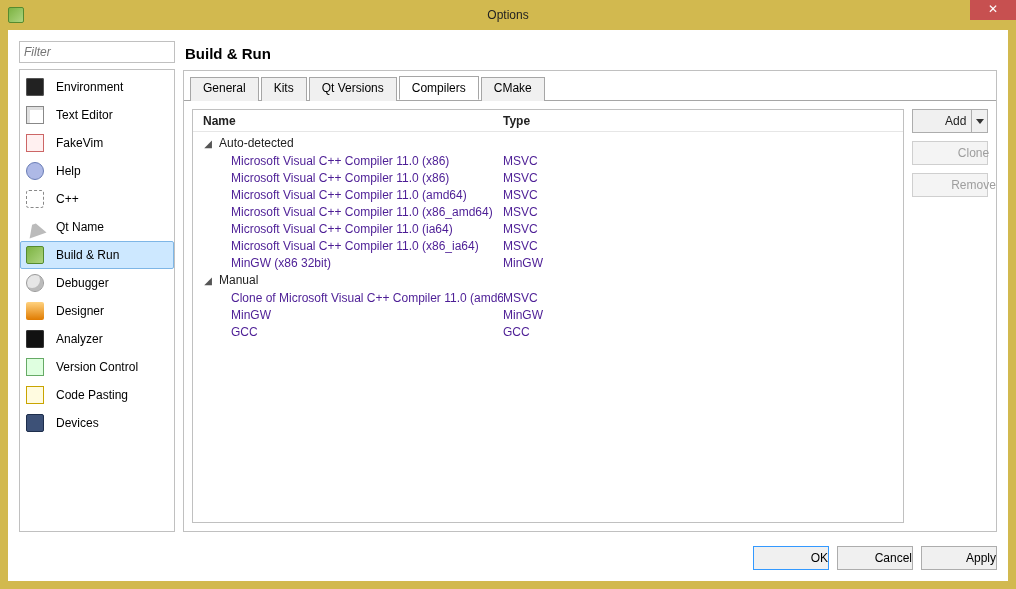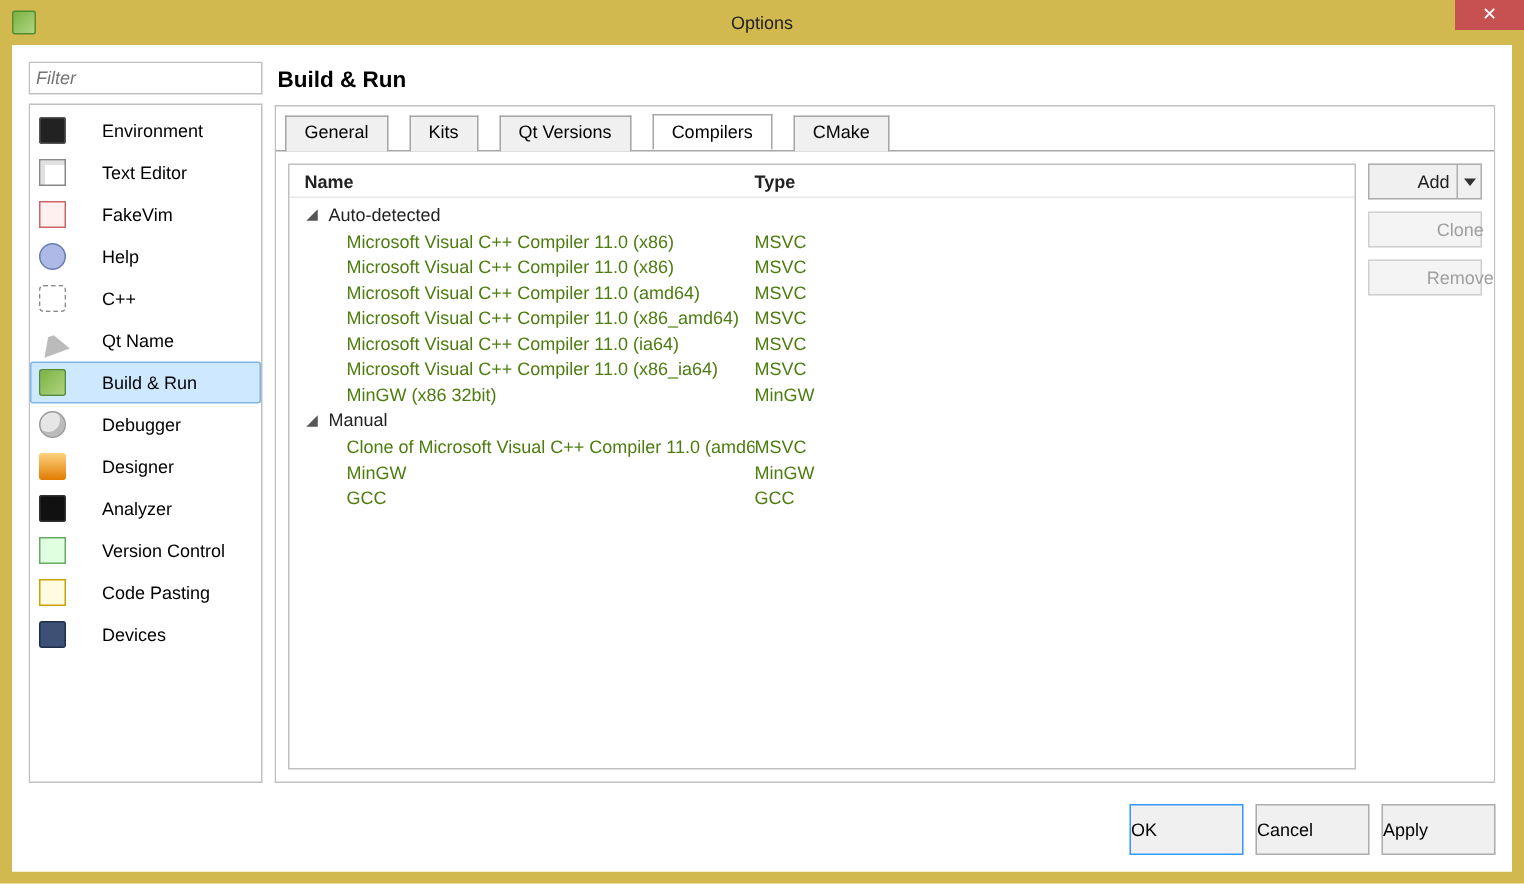--- a/index.html
+++ b/index.html
@@ -14,21 +14,21 @@
   .close-btn { width:46px; height:22px; background:#c75050; color:#fff; display:flex; align-items:center; justify-content:center; font-size:14px; margin-top:-2px; }
 
   
   .frame { flex:1; background:#fff; margin:0 8px 8px 8px; display:flex; flex-direction:column; padding:10px; gap:8px; border:1px solid #fff; }
   .work { flex:1; display:flex; gap:8px; overflow:hidden; }
 
   
   .sidebar { width:156px; display:flex; flex-direction:column; }
   .filter { height:22px; border:1px solid #c0c0c0; padding:0 4px; color:#555; background:#fff; font-style:italic; }
   .catlist { border:1px solid #c0c0c0; flex:1; margin-top:6px; padding:3px 0; overflow:auto; }
-  .cat { display:flex; align-items:center; height:28px; padding:0 6px 0 6px; gap:24px; cursor:default; }
+  .cat { display:flex; align-items:center; height:28px; padding:0 6px 0 6px; gap:12px; cursor:default; }
   .cat.selected { background:#cde8ff; border:1px solid #7eb6e6; border-radius:2px; padding:0 5px; }
   .cat .icon { width:18px; height:18px; flex:0 0 18px; display:flex; align-items:center; justify-content:center; }
   .cat .lbl { white-space:nowrap; }
 
   
   .ic-env { background:#222; border-radius:2px; box-shadow:inset 0 0 0 1px #555; }
   .ic-text { background:#fff; border:1px solid #888; box-shadow:inset 3px 3px 0 #e0e0e0; }
   .ic-fake { background:#fff0f0; border:1px solid #c66; }
   .ic-help { background:#aeb9e6; border-radius:50%; border:1px solid #6a7db6; }
   .ic-cpp { border:1px dashed #888; border-radius:3px; }
@@ -41,51 +41,51 @@
   .ic-cp { background:#fffbe0; border:1px solid #c9a400; }
   .ic-dev { background:#3d5177; border-radius:2px; border:1px solid #1e2e4c; }
 
   
   .rightpane { flex:1; display:flex; flex-direction:column; overflow:hidden; }
   .page-title { font-weight:600; font-size:15px; padding:4px 2px 8px 2px; }
   .contentbox { border:1px solid #c0c0c0; flex:1; display:flex; flex-direction:column; padding:0; overflow:hidden; }
 
   
   .tabs { display:flex; height:24px; margin-top:-1px; margin-left:6px; gap:0; }
-  .tab { border:1px solid #a6a6a6; background:#f0f0f0; padding:3px 12px; font-size:12px; border-bottom:none; margin-right:14px; position:relative; top:1px; }
+  .tab { border:1px solid #a6a6a6; background:#f0f0f0; padding:3px 12px; font-size:12px; border-bottom:none; margin-right:2px; position:relative; top:1px; }
   .tab.active { background:#ffffff; top:0; border-bottom:1px solid #fff; z-index:2; padding:4px 12px 4px; }
   .tabbar-wrap { border-bottom:1px solid #a6a6a6; padding-top:6px; padding-left:0; }
 
   .tabcontent { flex:1; display:flex; gap:8px; padding:8px; overflow:hidden; }
 
   
   .tree-wrap { flex:1; border:1px solid #c0c0c0; overflow:auto; background:#fff; }
   .tree-header { display:flex; border-bottom:1px solid #e6e6e6; height:22px; align-items:center;font-weight:bold; }
   .th { padding:0 10px; color:#222; }
   .th.name { width:300px; }
   .th.type { flex:1; }
 
   .tree-body { padding:2px 0 6px 0; }
   .group-row { display:flex; align-items:center; height:18px; padding-left:10px; color:#222; }
   .group-row .twisty { width:10px; text-align:center; margin-right:6px; color:#555; font-size:10px; }
-  .item-row { display:flex; align-items:center; height:17px; padding-left:38px; color:#4d7c0f; }
+  .item-row { display:flex; align-items:center; height:17px; padding-left:38px; color:#4c1d95; }
   .item-row .name { width:272px; white-space:nowrap; overflow:hidden; }
   .item-row .type { flex:1; }
 
   
   .btncol { width:76px; display:flex; flex-direction:column; gap:8px; }
   .btn { border:1px solid #adadad; background:#f0f0f0; height:24px; display:flex; align-items:center; justify-content:center; color:#222; }
   .btn[data-disabled="true"] { color:#9e9e9e; background:#f4f4f4; border-color:#cfcfcf;padding-left:47px; }
   .btn.add { position:relative; justify-content:flex-start; padding-left:32px; }
   .btn .drop { position:absolute; right:0; top:0; bottom:0; width:16px; border-left:1px solid #adadad; display:flex; align-items:center; justify-content:center; }
   .btn .drop::after { content:""; border-left:4px solid transparent; border-right:4px solid transparent; border-top:5px solid #333; }
 
   
   .dlgbtns { display:flex; justify-content:flex-end; gap:8px; padding-top:6px; }
-  .dbtn { width:76px; height:34px; border:1px solid #adadad; background:#f0f0f0; display:flex; align-items:center; justify-content:flex-start; }
+  .dbtn { width:76px; height:24px; border:1px solid #adadad; background:#f0f0f0; display:flex; align-items:center; justify-content:flex-end; }
   .dbtn.primary { border:1px solid #3399ff; }
 </style>
 </head>
 <body>
 
 <div class="titlebar">
   <span class="app-icon"></span>
   <span class="title">Options</span>
   <div class="winbtns">
     <div class="close-btn">

